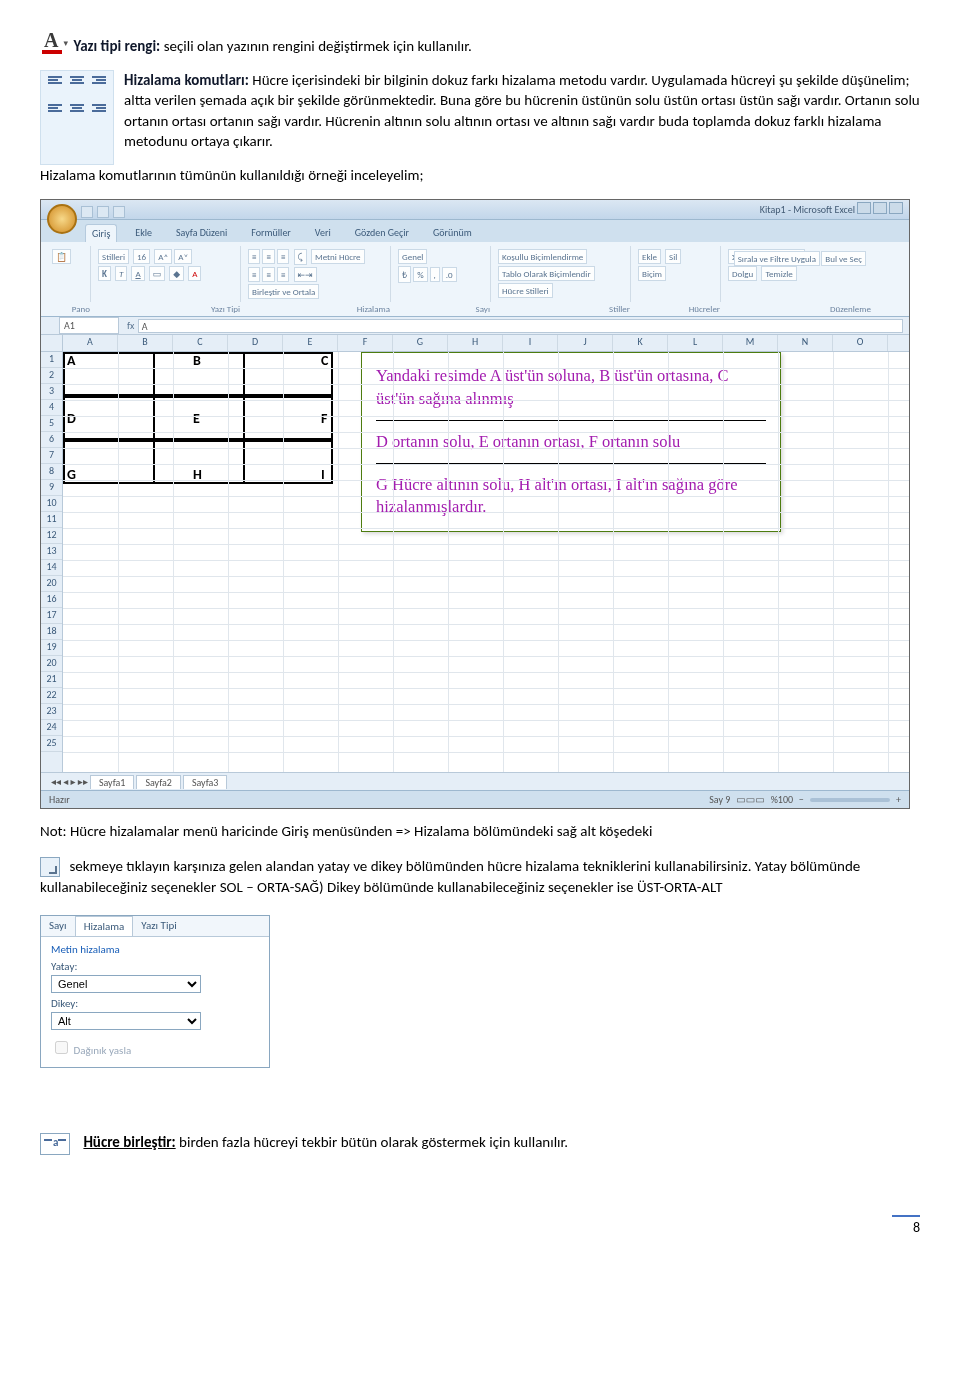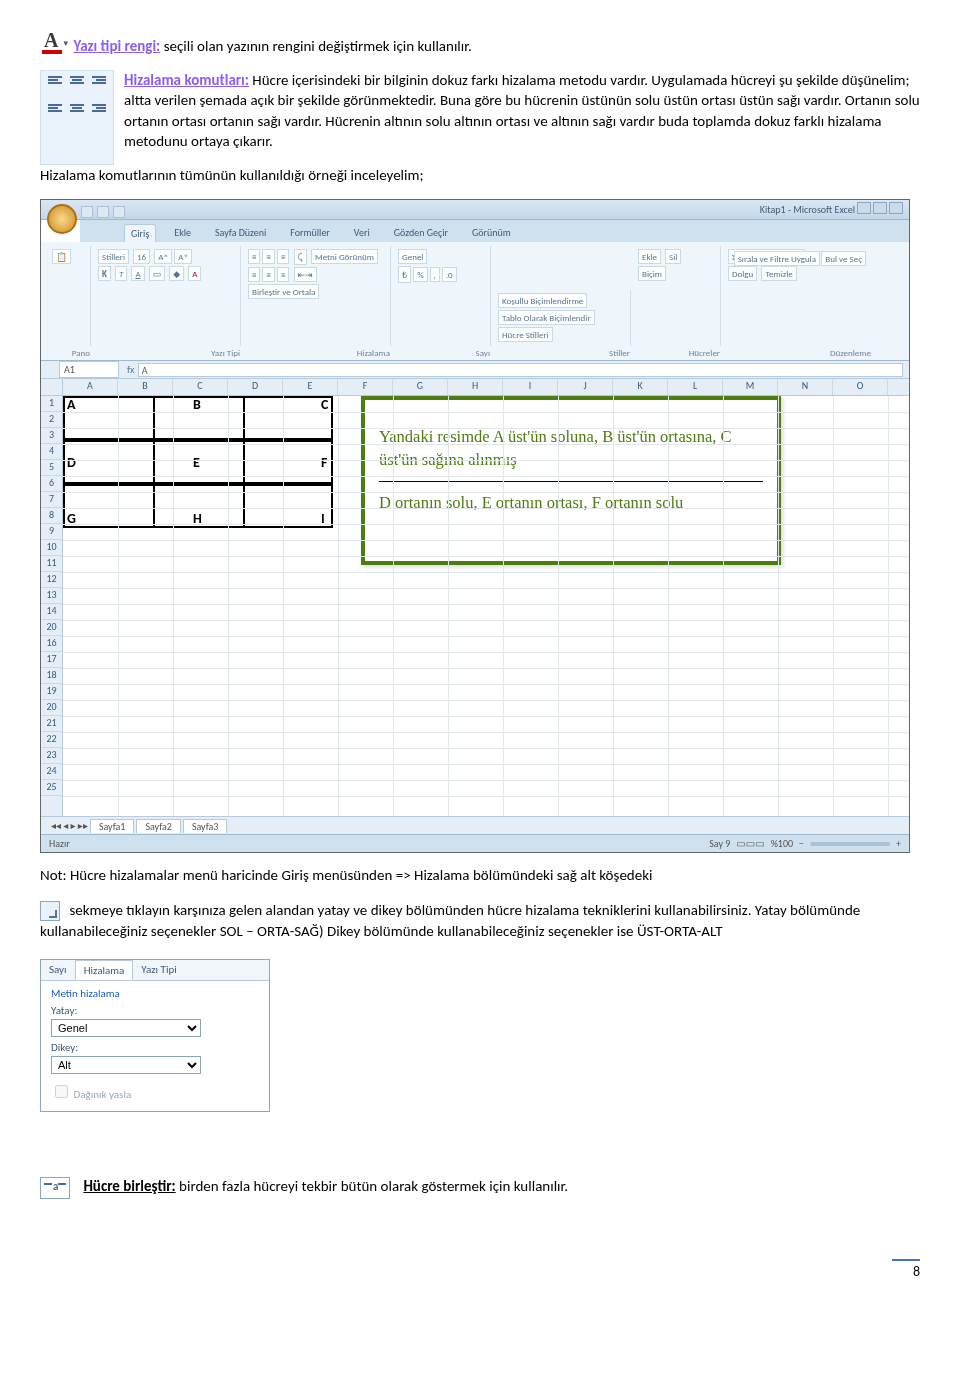--- a/index.html
+++ b/index.html
@@ -5,21 +5,21 @@
   * { box-sizing: border-box; }
   body {
     margin: 0;
     padding: 28px 40px 20px 40px;
     font-family: Calibri, Arial, sans-serif;
     font-size: 15px;
     color: #000;
     width: 960px;
     background: #fff;
   }
-  .blue-bold { color: #8b5cf6; font-weight: bold; text-decoration: underline; }
+  .blue-bold { color: #0f172a; font-weight: bold; }
   .bold { font-weight: bold; }
   p { margin: 0 0 14px 0; line-height: 1.35; }
   .indent { margin-left: 80px; }
   .font-color-icon {
     display: inline-block; vertical-align: bottom; margin-right: 6px;
     width: 24px; height: 28px; position: relative;
   }
   .font-color-icon .A {
     font-family: "Times New Roman", serif; font-size: 20px; font-weight: bold;
     position: absolute; top: -1px; left: 4px; color: #3a3a3a;
@@ -58,21 +58,21 @@
     background: linear-gradient(#dbe7f3,#c2d6ea); height: 20px; display:flex; align-items:center;
     padding: 0 6px; border-bottom: 1px solid #9db8cf; font-size: 10px;
   }
   .titlebar-center { flex:1; text-align:right; color:#425a74; font-size:10px;}
   .titlebar-btns span {
     display:inline-block; width:14px; height:12px; background:#cbdbe9;
     border:1px solid #8aa7c0; margin-left:2px;
   }
   .ribbon-tabs {
     display:flex; gap:12px; padding: 4px 14px 0 44px; background:#cfe0ee;
-    font-size:10px; color:#3b5a7a;margin-left:39px;
+    font-size:10px; color:#3b5a7a;
   }
   .ribbon-tabs .tab { padding: 2px 6px; border-radius: 3px 3px 0 0;}
   .ribbon-tabs .tab.active { background:#eef5fb; border:1px solid #b5cadd; border-bottom:none;}
   .ribbon {
     background:#eef5fb; border-bottom:1px solid #9db8cf; display:flex; padding:4px 4px 14px 4px;
     font-size:9px; color:#5a7490; position:relative;
   }
   .rgroup { border-right:1px solid #d0dce7; padding: 2px 6px 2px 6px; position:relative; min-height:56px;}
   .rgroup .rgtitle { position:absolute; bottom:-12px; left:0; right:0; text-align:right; font-size:9px; color:#6d84a0;}
   .rgroup .btn { display:inline-block; background:#fdfefe; border:1px solid #cad9e6; padding:1px 3px; margin:1px; font-size:9px;}
@@ -88,23 +88,23 @@
   .colhdr{ flex:0 0 55px; border-right:1px solid #cdd9e4; text-align:center; font-size:10px; color:#3b5a7a; height:16px;}
   .grid{ display:flex; height:420px; background:#fff;}
   .rownums{ width:22px; background:#e5eef7; border-right:1px solid #b8c9d9;}
   .rownums div{ height:16px; border-bottom:1px solid #cdd9e4; font-size:10px; color:#3b5a7a; text-align:center;}
   .cells{ position:relative; flex:1; }
   .gridline-v{ position:absolute; top:0; bottom:0; border-right:1px solid #e0e6ec;}
   .gridline-h{ position:absolute; left:0; right:0; border-bottom:1px solid #e0e6ec;}
   .thickbox{ position:absolute; border:2px solid #000; }
   .cell-label{ position:absolute; font-family:Calibri; font-size:14px; color:#000; font-weight:bold;}
   .annot-box{
-    position:absolute; background:#fff; border:4px solid #4d7c0f;
-    font-family:"Times New Roman",serif; font-size:16.5px; color:#4d7c0f;
-    padding:26px 14px; line-height:1.35; box-shadow: 2px 2px 4px rgba(0,0,0,0.15);
+    position:absolute; background:#fff; border:1px solid #4d7c0f;
+    font-family:"Times New Roman",serif; font-size:16.5px; color:#a21caf;
+    padding:12px 14px; line-height:1.35; box-shadow: 2px 2px 4px rgba(0,0,0,0.15);
   }
   .annot-box hr{ border:none; border-top:1.5px solid #000; margin:10px 0;}
   .sheet-tabs{ display:flex; align-items:center; background:#e5eef7; border-top:1px solid #b8c9d9; height:18px; font-size:10px; padding-left:10px; gap:2px;}
   .sheet-tabs .stab{ background:#fff; border:1px solid #b8c9d9; border-bottom:none; padding:0 8px;}
   .status{ display:flex; background:#cfe0ee; border-top:1px solid #9db8cf; height:18px; align-items:center; font-size:10px; padding:0 8px;}
   .status .zoom{ margin-left:auto; display:flex; gap:6px; align-items:center;}
   .status .zoom .slider{ width:80px; height:4px; background:#aac1d6; border-radius:2px;}
 
   .launcher-icon {
     display:inline-block; width:20px; height:20px; vertical-align:middle;
@@ -243,35 +243,35 @@
         <span class="btn">▭</span>
         <span class="btn">◆</span>
         <span class="btn" style="color:#c00;">A</span>
       </div>
       <div class="rgtitle">Yazı Tipi</div>
     </div>
     <div class="rgroup" style="width:150px;">
       <div>
         <span class="btn">≡</span><span class="btn">≡</span><span class="btn">≡</span>
         <span class="btn">⤹</span>
-        <span class="btn">Metni Görünüm</span>
+        <span class="btn">Metni Hücre</span>
       </div>
       <div>
         <span class="btn">≡</span><span class="btn">≡</span><span class="btn">≡</span>
         <span class="btn">⇤⇥</span>
         <span class="btn">Birleştir ve Ortala</span>
       </div>
       <div class="rgtitle">Hizalama</div>
     </div>
     <div class="rgroup" style="width:100px;">
       <div><span class="btn">Genel</span></div>
       <div><span class="btn">₺</span><span class="btn">%</span><span class="btn">,</span><span class="btn">.0</span></div>
       <div class="rgtitle">Sayı</div>
     </div>
-    <div class="rgroup" style="width:140px;margin-top:44px;">
+    <div class="rgroup" style="width:140px;">
       <span class="btn">Koşullu Biçimlendirme</span>
       <span class="btn">Tablo Olarak Biçimlendir</span>
       <span class="btn">Hücre Stilleri</span>
       <div class="rgtitle">Stiller</div>
     </div>
     <div class="rgroup" style="width:90px;">
       <span class="btn">Ekle</span>
       <span class="btn">Sil</span>
       <span class="btn">Biçim</span>
       <div class="rgtitle">Hücreler</div>
@@ -352,20 +352,21 @@
       <div class="cell-label" style="left:258px; top:58px;">F</div>
       <div class="cell-label" style="left:4px; top:114px;">G</div>
       <div class="cell-label" style="left:130px; top:114px;">H</div>
       <div class="cell-label" style="left:258px; top:114px;">I</div>
 
       <div class="annot-box" style="left:298px; top:0px; width:420px;">
         <div>Yandaki resimde A üst'ün soluna, B üst'ün ortasına, C üst'ün sağına alınmış</div>
         <hr>
         <div>D ortanın solu, E ortanın ortası, F ortanın solu</div>
         <hr>
+        <div>G Hücre altının solu, H alt'ın ortası, I alt'ın sağına göre hizalanmışlardır.</div>
       </div>
     <div class="gridline-v" style="left: 55px;"></div>
         <div class="gridline-v" style="left: 110px;"></div>
         <div class="gridline-v" style="left: 165px;"></div>
         <div class="gridline-v" style="left: 220px;"></div>
         <div class="gridline-v" style="left: 275px;"></div>
         <div class="gridline-v" style="left: 330px;"></div>
         <div class="gridline-v" style="left: 385px;"></div>
         <div class="gridline-v" style="left: 440px;"></div>
         <div class="gridline-v" style="left: 495px;"></div>

